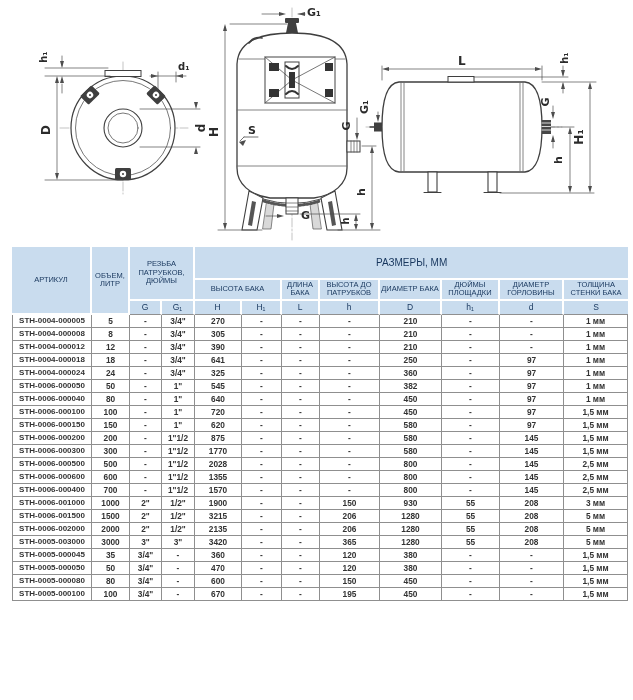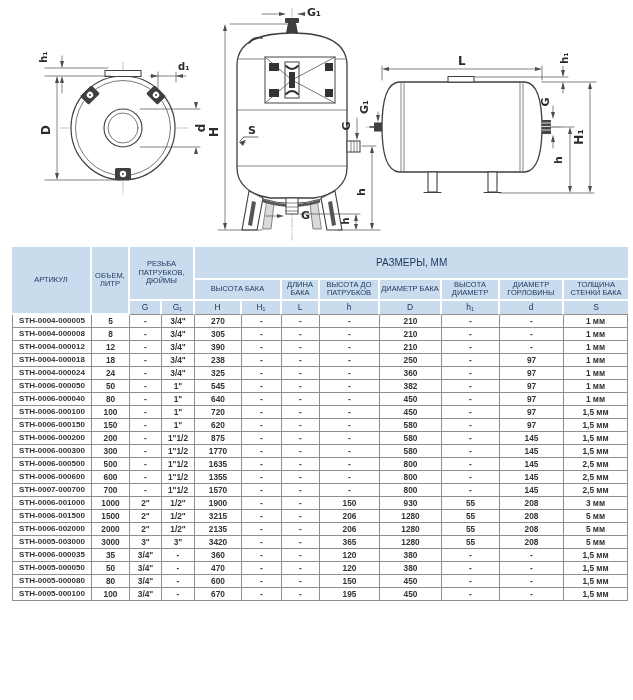--- a/index.html
+++ b/index.html
@@ -221,21 +221,21 @@
         <td rowspan="3">АРТИКУЛ</td>
         <td rowspan="3">ОБЪЕМ, ЛИТР</td>
         <td rowspan="2" colspan="2">РЕЗЬБА ПАТРУБКОВ, ДЮЙМЫ</td>
         <td colspan="8" class="dims">РАЗМЕРЫ, ММ</td>
       </tr>
       <tr class="hr2">
         <td colspan="2">ВЫСОТА БАКА</td>
         <td>ДЛИНА БАКА</td>
         <td>ВЫСОТА ДО ПАТРУБКОВ</td>
         <td>ДИАМЕТР БАКА</td>
-        <td>ВЫСОТА ДИАМЕТР</td>
+        <td>ДЮЙМЫ ПЛОЩАДКИ</td>
         <td>ДИАМЕТР ГОРЛОВИНЫ</td>
         <td>ТОЛЩИНА СТЕНКИ БАКА</td>
       </tr>
       <tr class="hr3">
         <td>G</td>
         <td>G₁</td>
         <td>H</td>
         <td>H₁</td>
         <td>L</td>
         <td>h</td>
@@ -286,21 +286,21 @@
           <td>210</td>
           <td>-</td>
           <td>-</td>
           <td>1 мм</td>
         </tr>
         <tr>
           <td>STH-0004-000018</td>
           <td>18</td>
           <td>-</td>
           <td>3/4"</td>
-          <td>238</td>
+          <td>641</td>
           <td>-</td>
           <td>-</td>
           <td>-</td>
           <td>250</td>
           <td>-</td>
           <td>97</td>
           <td>1 мм</td>
         </tr>
         <tr>
           <td>STH-0004-000024</td>
@@ -398,21 +398,21 @@
           <td>580</td>
           <td>-</td>
           <td>145</td>
           <td>1,5 мм</td>
         </tr>
         <tr>
           <td>STH-0006-000500</td>
           <td>500</td>
           <td>-</td>
           <td>1"1/2</td>
-          <td>1635</td>
+          <td>2028</td>
           <td>-</td>
           <td>-</td>
           <td>-</td>
           <td>800</td>
           <td>-</td>
           <td>145</td>
           <td>2,5 мм</td>
         </tr>
         <tr>
           <td>STH-0006-000600</td>
@@ -422,21 +422,21 @@
           <td>1355</td>
           <td>-</td>
           <td>-</td>
           <td>-</td>
           <td>800</td>
           <td>-</td>
           <td>145</td>
           <td>2,5 мм</td>
         </tr>
         <tr>
-          <td>STH-0007-000700</td>
+          <td>STH-0006-000400</td>
           <td>700</td>
           <td>-</td>
           <td>1"1/2</td>
           <td>1570</td>
           <td>-</td>
           <td>-</td>
           <td>-</td>
           <td>800</td>
           <td>-</td>
           <td>145</td>
@@ -492,21 +492,21 @@
           <td>3420</td>
           <td>-</td>
           <td>-</td>
           <td>365</td>
           <td>1280</td>
           <td>55</td>
           <td>208</td>
           <td>5 мм</td>
         </tr>
         <tr>
-          <td>STH-0006-000035</td>
+          <td>STH-0005-000045</td>
           <td>35</td>
           <td>3/4"</td>
           <td>-</td>
           <td>360</td>
           <td>-</td>
           <td>-</td>
           <td>120</td>
           <td>380</td>
           <td>-</td>
           <td>-</td>

